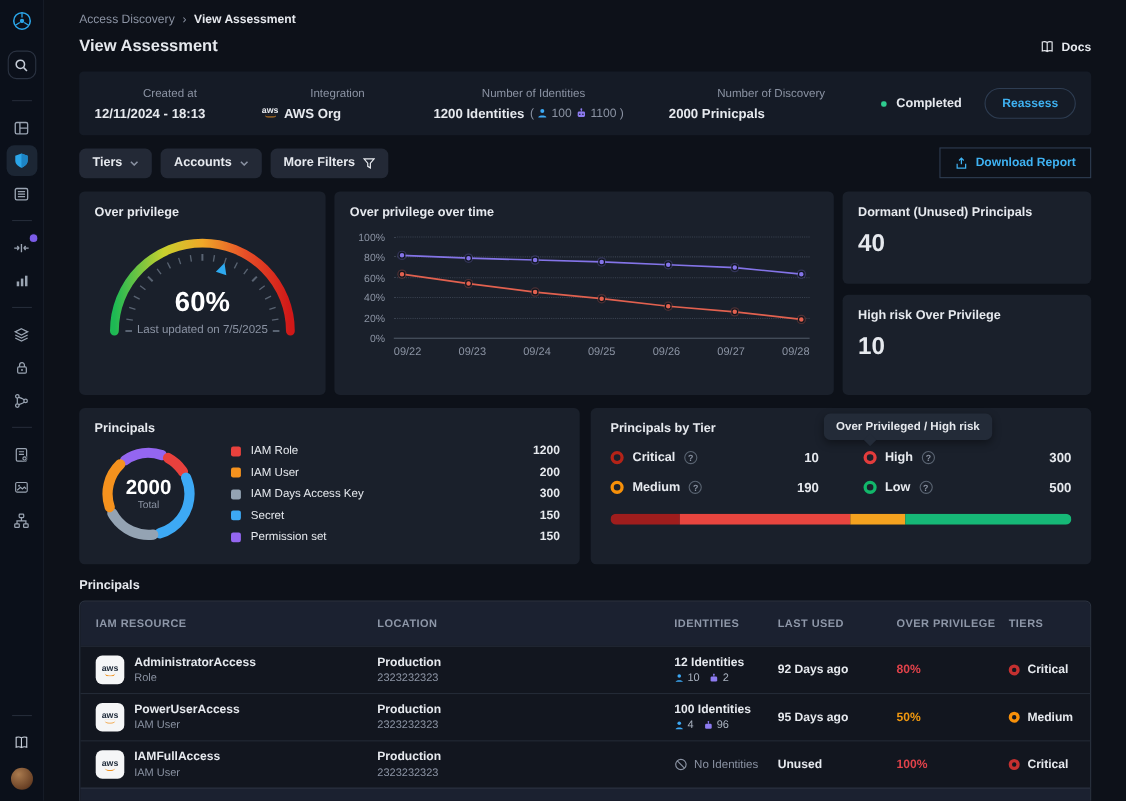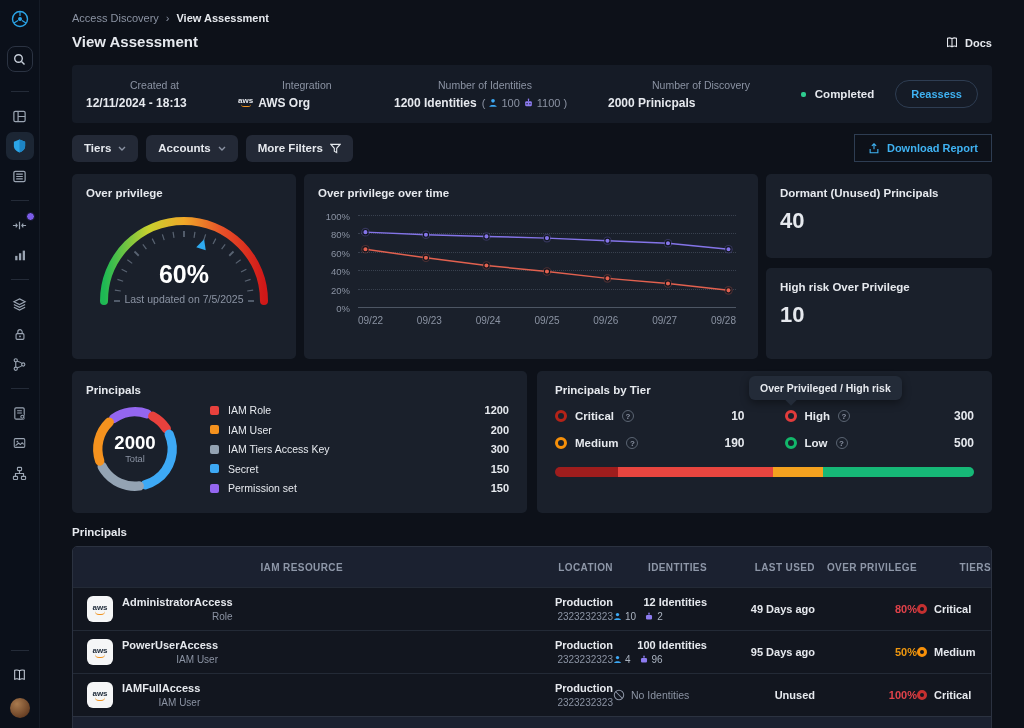--- a/index.html
+++ b/index.html
@@ -94,21 +94,21 @@
   .tooltip { position:absolute; left:212px; top:5px; background:#232b38; border-radius:6px;
     padding:6px 11px; font-size:10.5px; font-weight:600; white-space:nowrap;
     box-shadow:0 3px 8px rgba(0,0,0,.4); z-index:5; }
   .tooltip::after { content:""; position:absolute; left:38px; bottom:-4px; width:8px; height:8px;
     background:#232b38; transform:rotate(45deg); }
 
   
   .table-title { margin-top:13px; font-size:11.5px; font-weight:700; }
   .ptable { margin-top:8px; border:1px solid #2b3240; border-radius:5px; overflow:hidden; background:#12161f; }
   .t-head, .t-row { display:grid; grid-template-columns:256px 270px 94px 108px 102px 1fr;
-    align-items:center; padding-left:14px;text-align:right; }
+    align-items:center; padding-left:14px; }
   .t-head { height:40px; background:#1b2130; font-size:10px; font-weight:700; color:#8e97a8;
     letter-spacing:.4px; }
   .t-row { height:43px; border-top:1px solid #232a36; cursor:pointer; }
   .rc { display:flex; align-items:center; gap:9px; }
   .aws-box { width:26px; height:26px; background:#f5f6f7; border-radius:6px; display:flex;
     flex-direction:column; align-items:center; justify-content:center; flex-shrink:0; }
   .aws-box i { font-style:normal; font-weight:700; font-size:8px; color:#232f3e; line-height:7px; }
   .aws-box u { display:block; width:10px; height:4px; border:solid #f0921e; border-width:0 0 1.5px 0;
     border-radius:0 0 8px 8px; }
   .cell-main { font-size:11px; font-weight:600; }
@@ -469,21 +469,21 @@
               <span>IAM Role</span>
                 <b>1200</b>
             </div>
             <div class="dleg-row">
               <span class="leg-sq" style="background: rgb(245, 146, 30);"></span>
               <span>IAM User</span>
                 <b>200</b>
             </div>
             <div class="dleg-row">
               <span class="leg-sq" style="background: rgb(148, 163, 179);"></span>
-              <span>IAM Tiers Access Key</span>
+              <span>IAM Days Access Key</span>
                 <b>300</b>
             </div>
             <div class="dleg-row">
               <span class="leg-sq" style="background: rgb(61, 169, 245);"></span>
               <span>Secret</span>
                 <b>150</b>
             </div>
             <div class="dleg-row">
               <span class="leg-sq" style="background: rgb(148, 102, 240);"></span>
               <span>Permission set</span>
@@ -570,21 +570,21 @@
             <span class="id-pair">
                 <svg width="10" height="9" viewBox="0 0 12 12">
                   <rect x="2" y="4" width="8" height="6" rx="1.5" fill="#8d7bf0"></rect>
                   <path d="M6 4 V1.5" stroke="#8d7bf0" stroke-width="1.2"></path>
                   <circle cx="6" cy="1.5" r="1" fill="#8d7bf0"></circle>
                 </svg>
                 <span>2</span>
               </span>
           </div>
           </span>
-        <span class="cell-main">49 Days ago</span>
+        <span class="cell-main">92 Days ago</span>
         <span class="op-val" style="color: rgb(224, 66, 74);">80%</span>
         <span class="tier-cell">
             <span class="tier-dot" style="border-color: rgb(196, 48, 48);"></span>
             <span>Critical</span>
           </span>
       </div>
 
       <div class="t-row">
         <div class="rc">
           <span class="aws-box">

